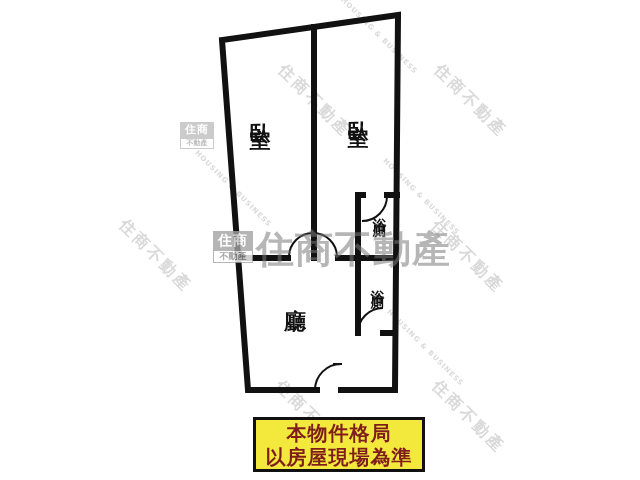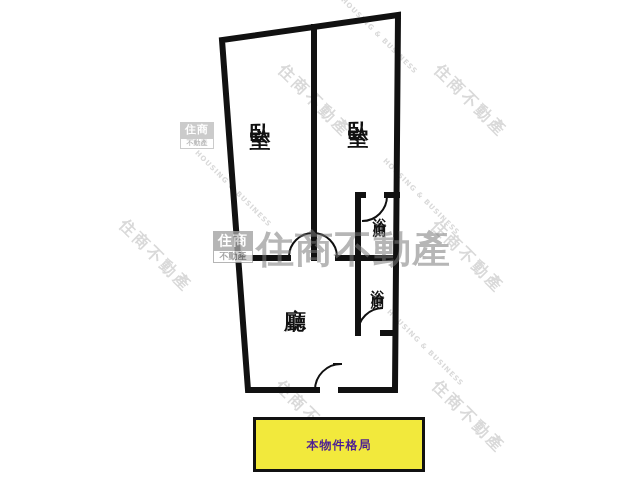--- a/index.html
+++ b/index.html
@@ -42,21 +42,21 @@
   .lbl-big{font-size:21px;}
   .lbl-small{font-size:14px;letter-spacing:3px;}
   .lbl-single{position:absolute;color:#111111;font-weight:700;font-size:22px;}
 
   
   .disclaimer{
     position:absolute;left:253px;top:417px;width:172px;height:55px;
     background:#f2e93c;border:3px solid #111111;box-sizing:border-box;
     display:flex;flex-direction:column;justify-content:center;align-items:center;
   }
-  .disclaimer .ln{color:#4c1d95;font-weight:700;font-size:12px;line-height:24px;
+  .disclaimer .ln{color:#7f1d1d;font-weight:700;font-size:20px;line-height:24px;
     letter-spacing:1px;white-space:nowrap;text-align:right;}
 
   svg{position:absolute;left:0;top:0;}
 </style>
 </head>
 <body>
 
 <div id="canvas">
 
   <div class="wm-tile" style="left:288px;top:60px;">住商不動產</div>
@@ -114,15 +114,16 @@
   <div class="center-wm">
     <div class="center-logo">
       <div class="top">住商</div>
       <div class="bot">不動產</div>
     </div>
     <div class="center-text">住商不動產</div>
   </div>
 
   <div class="disclaimer">
     <div class="ln">本物件格局</div>
+    <div class="ln">以房屋現場為準</div>
   </div>
 
 </div>
 
 </body></html>

